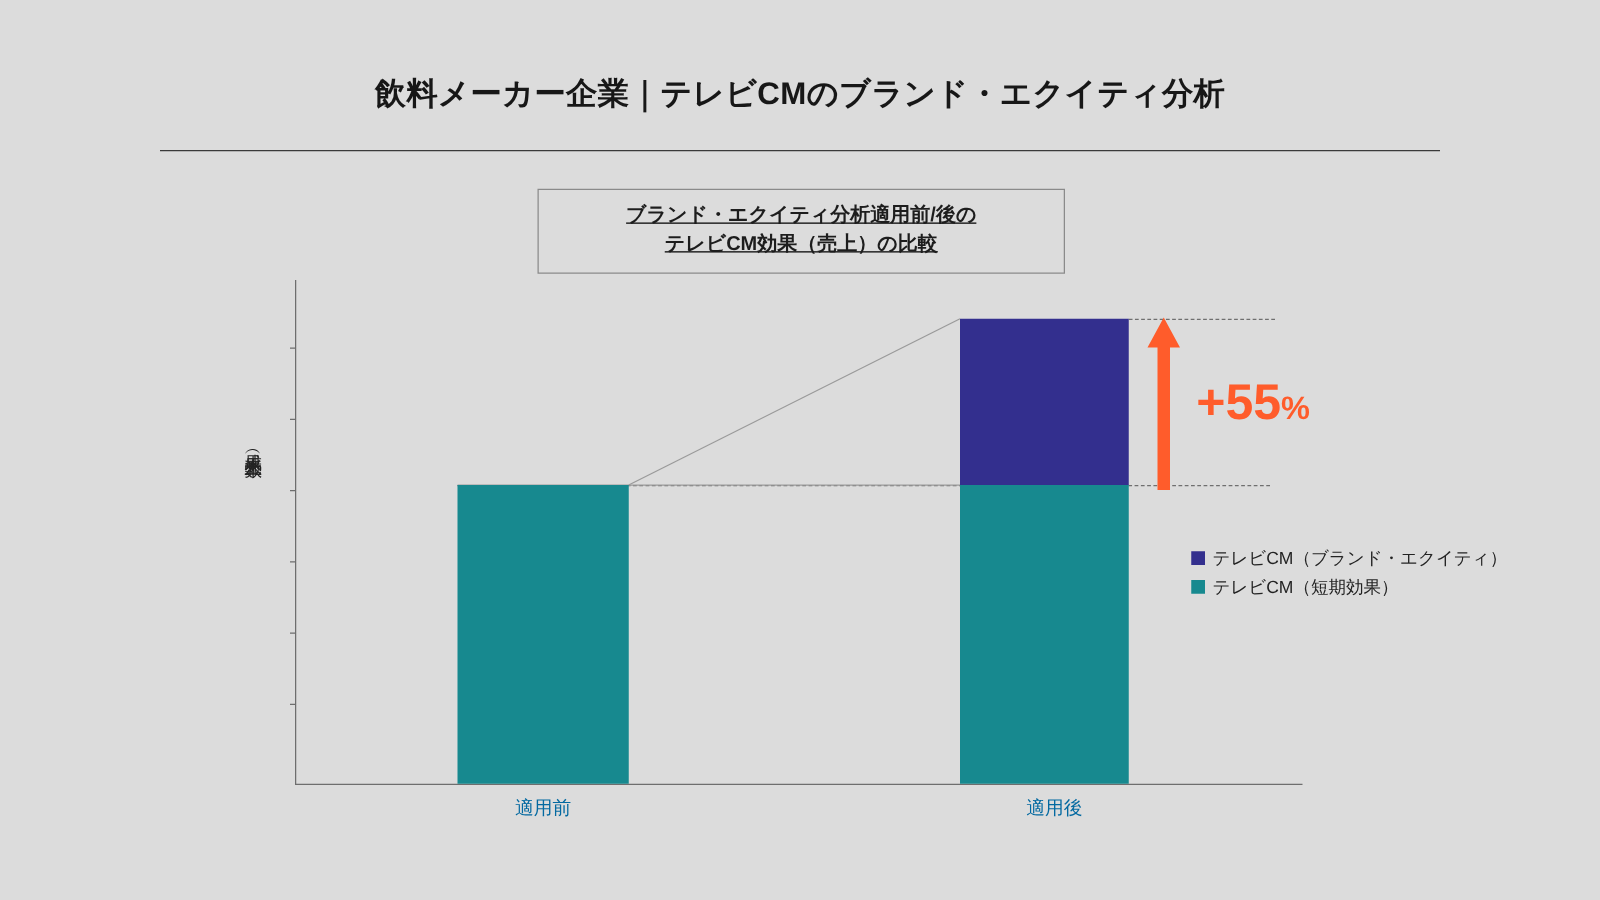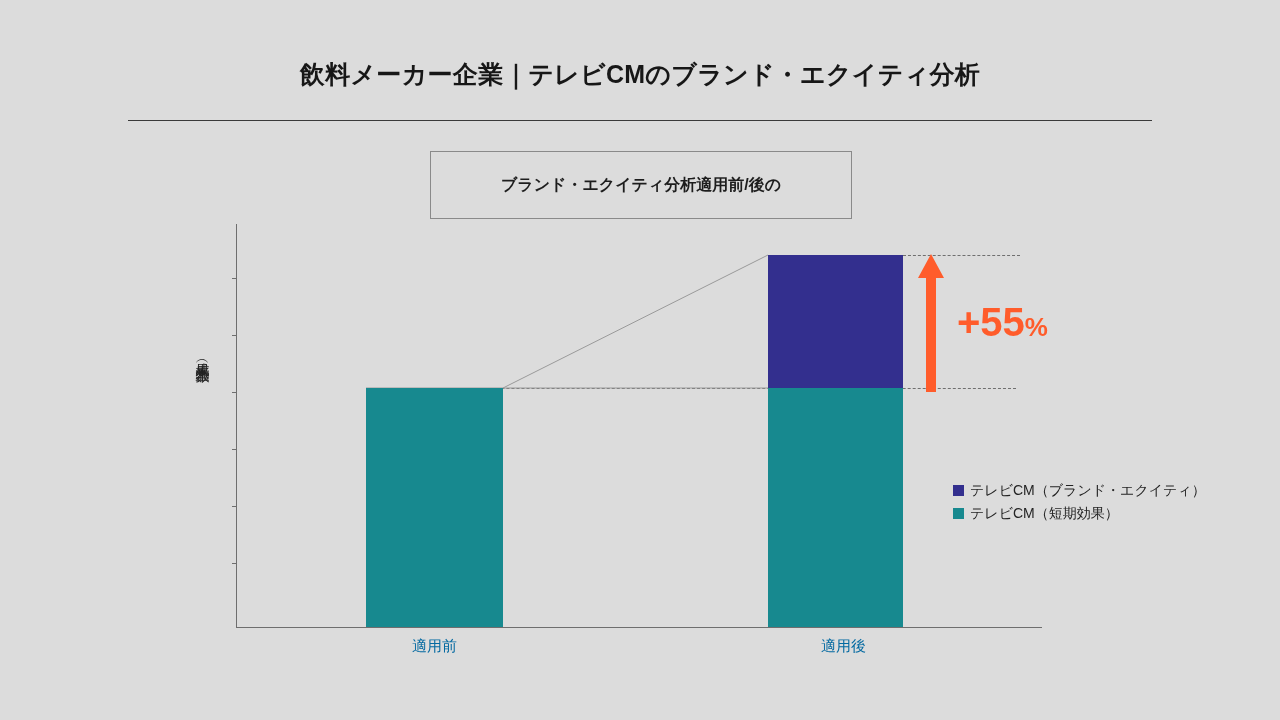--- a/index.html
+++ b/index.html
@@ -51,20 +51,21 @@
     top: 151px;
     width: 422px;
     height: 68px;
     border: 1px solid #8a8a8a;
     box-sizing: border-box;
     display: flex;
     flex-direction: column;
     align-items: center;
     justify-content: center;
     line-height: 1.42;
+    text-decoration: underline;
   }
   .subtitle-line {
     font-size: 16px;
     font-weight: bold;
     color: #1d1d1d;
     white-space: nowrap;
   }
 
   
   .plot {
@@ -155,21 +156,20 @@
     text-orientation: upright;
     letter-spacing: 1px;
     line-height: 1;
   }
 
   
   .legend {
     position: absolute;
     left: 953px;
     top: 435px;
-    margin-top: 44px;
   }
   .legend-row {
     display: flex;
     align-items: center;
     height: 23px;
   }
   .legend-swatch {
     width: 11px;
     height: 11px;
     margin-right: 6px;
@@ -184,20 +184,21 @@
 </head>
 <body>
 
 <div id="slide">
 
   <div class="slide-title">飲料メーカー企業｜テレビCMのブランド・エクイティ分析</div>
   <div class="title-rule"></div>
 
   <div class="subtitle-box">
     <div class="subtitle-line">ブランド・エクイティ分析適用前/後の</div>
+    <div class="subtitle-line">テレビCM効果（売上）の比較</div>
   </div>
 
   <div class="y-axis-title">成果（売上本数）</div>
 
   <div class="plot">
 
     <div class="y-axis"></div>
     <div class="x-axis"></div>
 
     <div class="y-tick" style="top:54px;"></div>

